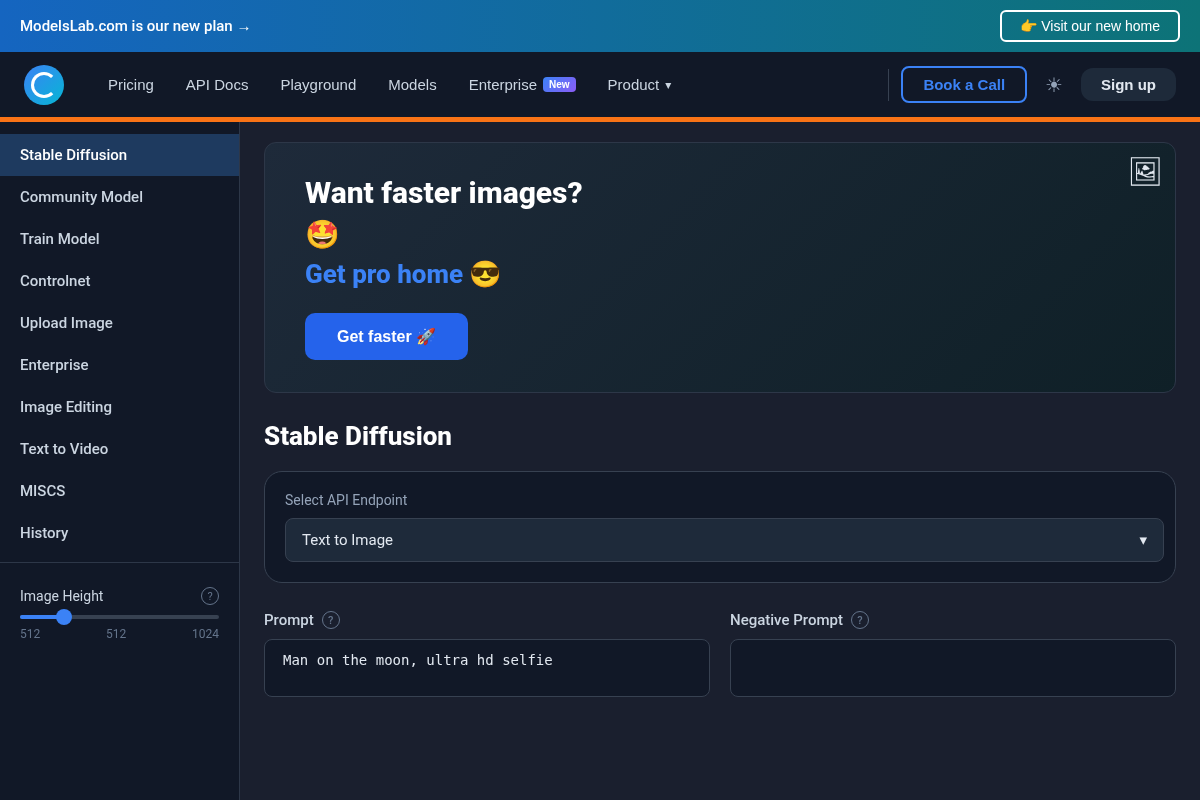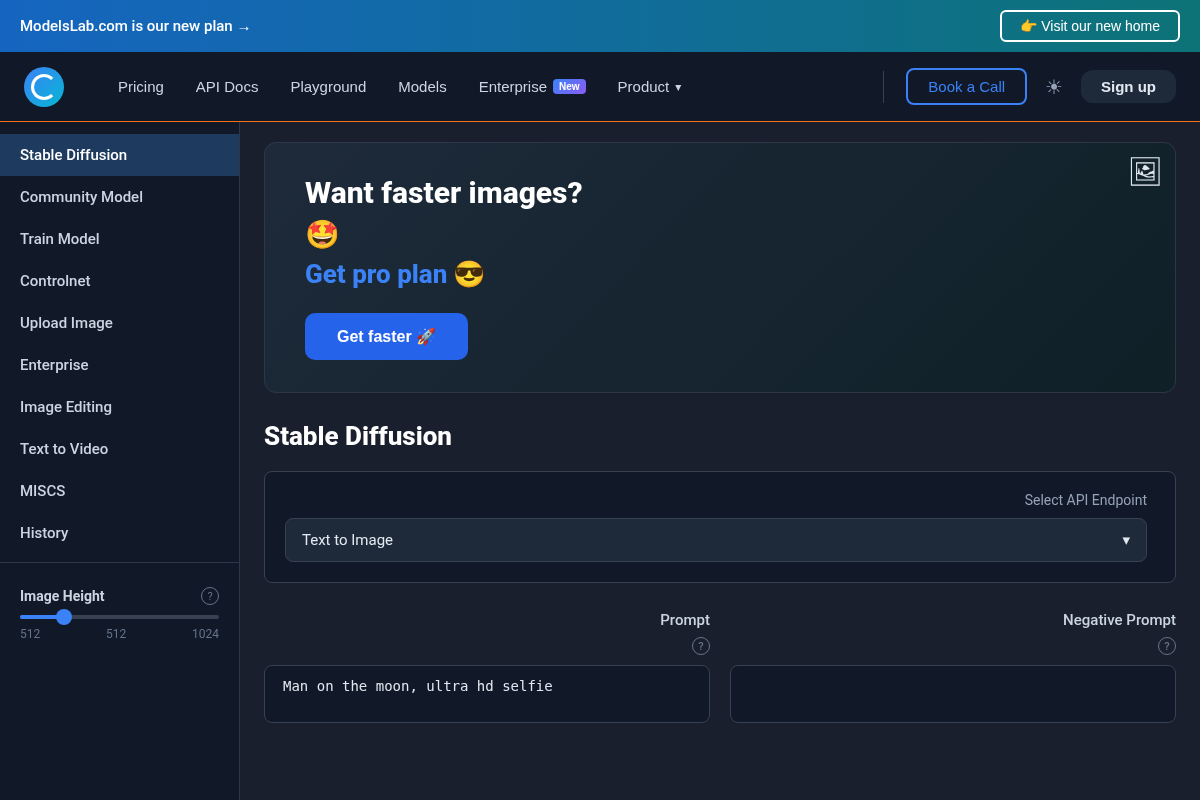--- a/index.html
+++ b/index.html
@@ -40,22 +40,22 @@
       gap: 6px;
     }
 
     
     .navbar {
       background: #111827;
       height: 70px;
       display: flex;
       align-items: center;
       padding: 0 24px;
-      gap: 10px;
-      border-bottom: 1px solid #f97316;
+      gap: 0;
+      border-bottom: 5px solid #f97316;
     }
     .logo {
       width: 40px;
       height: 40px;
       background: linear-gradient(135deg, #3b82f6, #06b6d4);
       border-radius: 50%;
       display: flex;
       align-items: center;
       justify-content: center;
       margin-right: 32px;
@@ -107,21 +107,21 @@
       align-items: center;
       gap: 12px;
     }
     .book-call-btn {
       background: transparent;
       border: 2px solid #3b82f6;
       color: #3b82f6;
       padding: 8px 20px;
       border-radius: 8px;
       font-size: 15px;
-      font-weight: 400;
+      font-weight: 700;
       cursor: pointer;
     }
     .theme-btn {
       background: none;
       border: none;
       color: #94a3b8;
       cursor: pointer;
       font-size: 20px;
       padding: 6px;
       border-radius: 6px;
@@ -175,21 +175,21 @@
       padding: 16px 20px;
     }
     .slider-label {
       display: flex;
       align-items: center;
       justify-content: space-between;
       margin-bottom: 10px;
       font-size: 14px;
       color: #94a3b8;
     }
-    .slider-label-text { color: #cbd5e1; font-weight: 700; }
+    .slider-label-text { color: #cbd5e1; font-weight: 400; }
     .help-icon {
       width: 18px;
       height: 18px;
       border: 1.5px solid #64748b;
       border-radius: 50%;
       display: flex;
       align-items: center;
       justify-content: center;
       font-size: 11px;
       color: #64748b;
@@ -278,24 +278,23 @@
       font-size: 26px;
       font-weight: 800;
       color: #fff;
       margin-bottom: 20px;
     }
 
     
     .api-endpoint-box {
       background: #111827;
       border: 1px solid #374151;
-      border-radius: 8px;
-      padding: 20px 28px 20px 20px;
+      border-radius: 18px;
+      padding: 20px 11px 20px 20px;
       margin-bottom: 28px;
-      text-align: right;
     }
     .api-endpoint-label {
       font-size: 14px;
       color: #94a3b8;
       margin-bottom: 10px;
     }
     .api-endpoint-select {
       width: 100%;
       background: #1e2a3a;
       border: 1px solid #374151;
@@ -312,27 +311,26 @@
     
     .prompt-row {
       display: flex;
       gap: 20px;
     }
     .prompt-col {
       flex: 1;
     }
     .prompt-label-row {
       display: flex;
-      align-items: flex-end;
+      align-items: flex-start;
       gap: 8px;
       margin-bottom: 10px;
       font-size: 15px;
       font-weight: 500;
       color: #cbd5e1;
-      flex-direction: column;
     }
     .prompt-textarea {
       width: 100%;
       background: #111827;
       border: 1px solid #374151;
       border-radius: 8px;
       color: #e2e8f0;
       font-size: 14px;
       padding: 12px 18px;
       min-height: 56px;
@@ -404,21 +402,21 @@
       </div>
     </div>
   </aside>
 
   <main class="content">
 
     <div class="promo-card">
       <div class="promo-corner-img">🖼</div>
       <div class="promo-headline">Want faster images?</div>
       <span class="promo-emoji">🤩</span>
-      <div class="promo-cta-text">Get pro plan 😎</div>
+      <div class="promo-cta-text">Get pro home 😎</div>
       <button class="get-started-btn">Get faster 🚀</button>
     </div>
 
     <div class="section-title">Stable Diffusion</div>
 
     <div class="api-endpoint-box">
       <div class="api-endpoint-label">Select API Endpoint</div>
       <div class="api-endpoint-select">
         <span>Text to Image</span>
         <span>▾</span>

